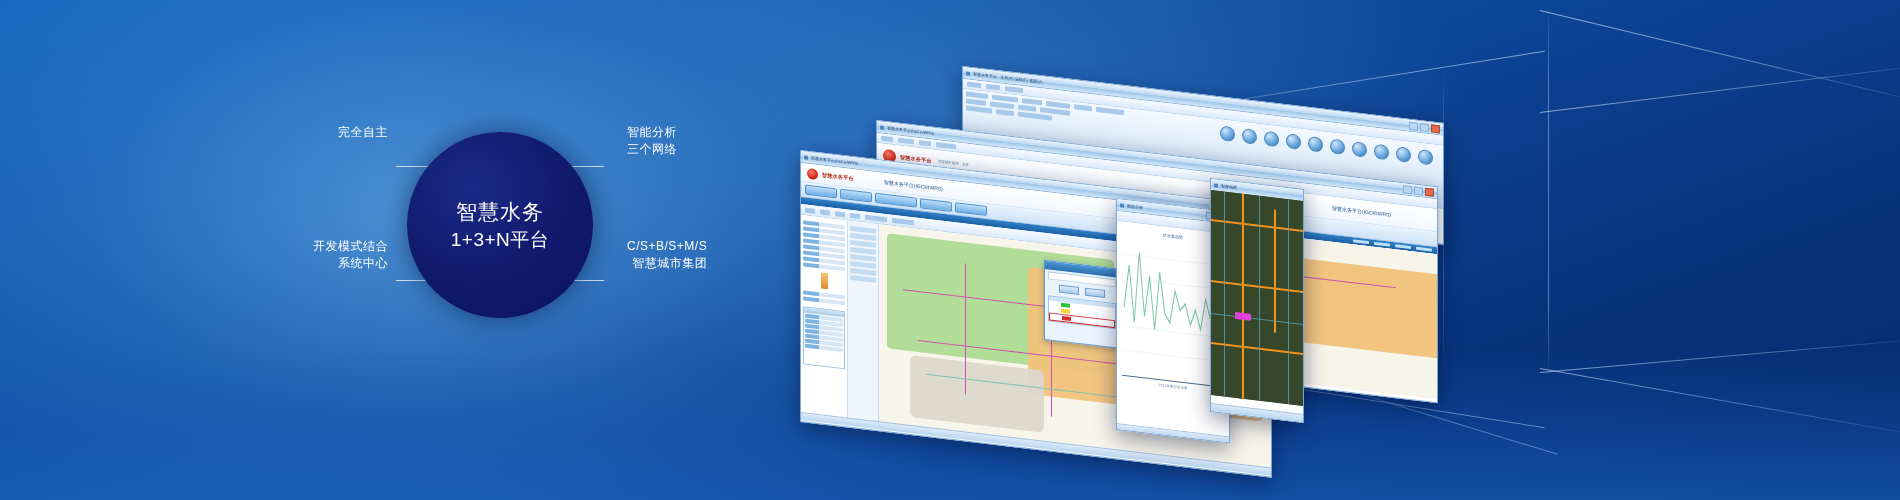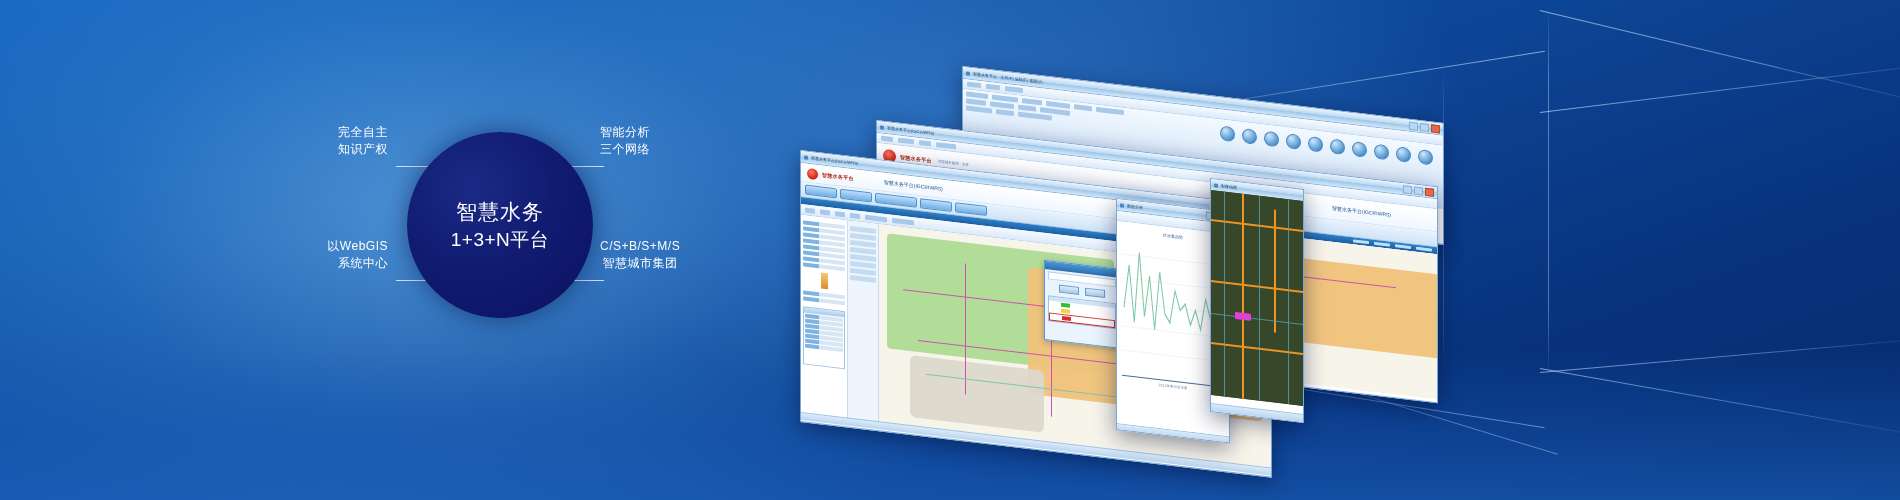--- a/index.html
+++ b/index.html
@@ -35,21 +35,21 @@
     display:flex;flex-direction:column;align-items:center;justify-content:center;
     color:#fff;text-align:center;line-height:1.12;z-index:6;
   }
   .c-cn{font-size:21px;letter-spacing:1px;margin-bottom:5px;font-weight:400;}
   .c-en{font-size:27px;letter-spacing:.5px;font-weight:400;margin-bottom:3px;white-space:nowrap;}
   .c-en sup{font-size:12px;vertical-align:super;}
   .c-pf{font-size:19px;letter-spacing:.5px;}
   
   .feat{position:absolute;color:#ffffff;font-size:12px;line-height:1.42;letter-spacing:.5px;z-index:5;white-space:nowrap;}
   .feat.l{text-align:right;}
-  .feat.r{text-align:center;}
+  .feat.r{text-align:right;margin-left:27px;}
   .f-tl{left:218px;top:124px;}
   .f-bl{left:218px;top:238px;}
   .f-tr{left:600px;top:124px;}
   .f-br{left:600px;top:238px;}
   .dash{position:absolute;height:1px;background:rgba(255,255,255,.78);z-index:4;}
   .d-tl{left:396px;top:166px;width:46px;}
   .d-bl{left:396px;top:280px;width:46px;}
   .d-tr{left:558px;top:166px;width:46px;}
   .d-br{left:558px;top:280px;width:46px;}
   
@@ -443,24 +443,23 @@
     <div class="c-pf">1+3+N平台</div>
   </div>
 
   <div class="dash d-tl"></div>
   <div class="dash d-bl"></div>
   <div class="dash d-tr"></div>
   <div class="dash d-br"></div>
 
   <div class="feat l f-tl" style="width:170px;">
     <div>完全自主</div>
-    <div>知识产权</div>
   </div>
   <div class="feat l f-bl" style="width:170px;">
-    <div>以WebGIS</div>
+    <div>开发模式结合</div>
     <div>系统中心</div>
   </div>
   <div class="feat r f-tr">
     <div>智能分析</div>
     <div>三个网络</div>
   </div>
   <div class="feat r f-br">
     <div>C/S+B/S+M/S</div>
     <div>智慧城市集团</div>
   </div>

